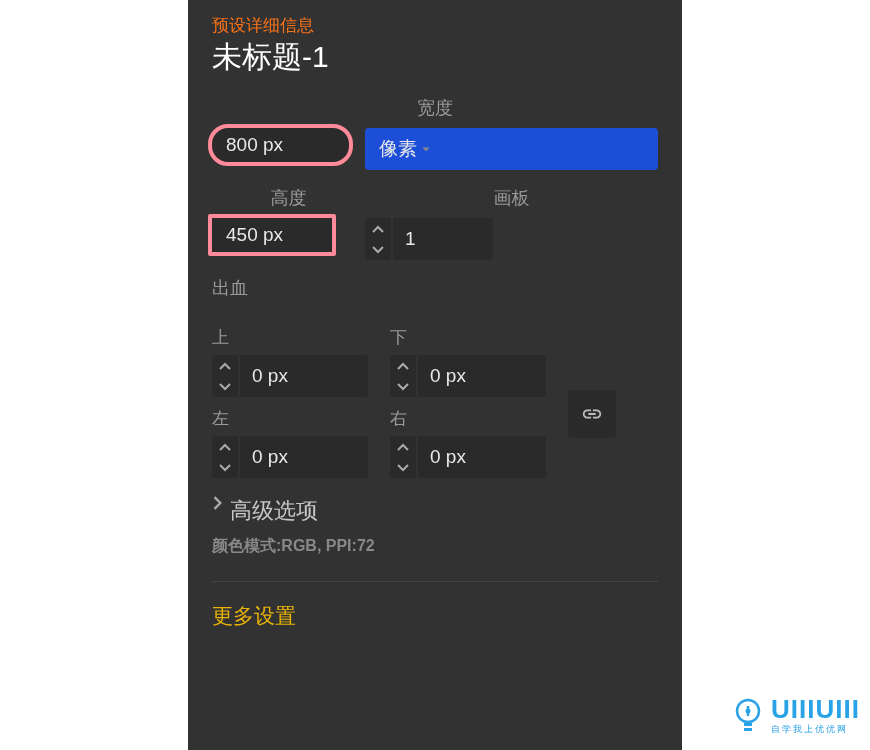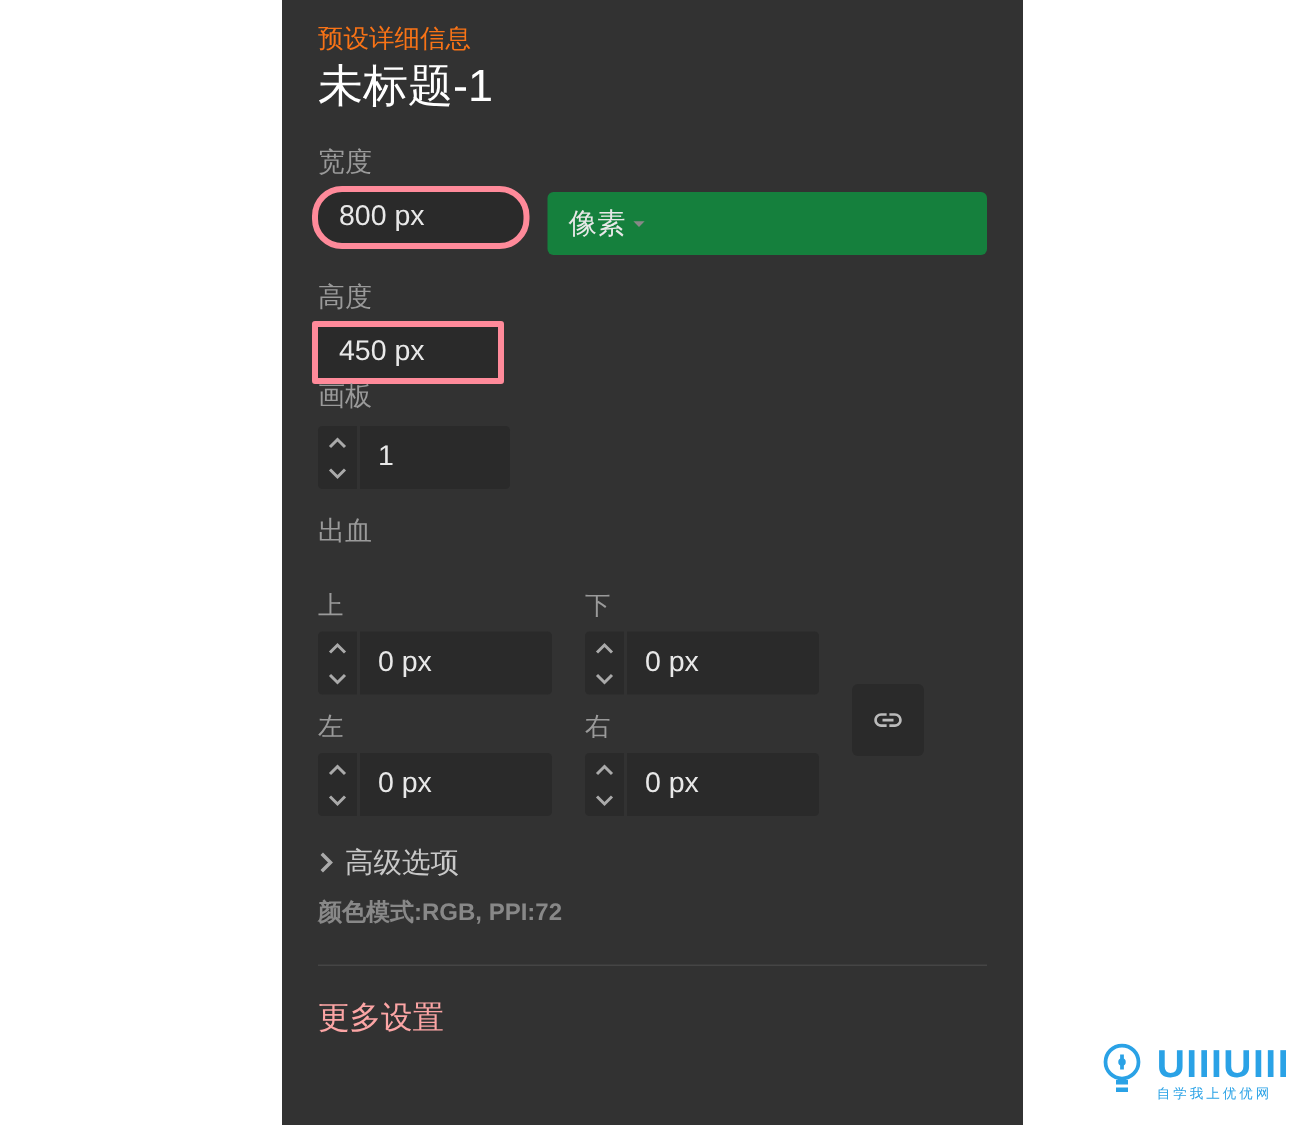--- a/index.html
+++ b/index.html
@@ -32,20 +32,21 @@
       font-size: 30px;
       color: #ffffff;
       margin-top: 0;
       margin-bottom: 18px;
       font-weight: 300;
     }
     .label {
       font-size: 18px;
       color: #9a9a9a;
       margin-bottom: 8px;
+      text-align: center;
     }
     .row {
       display: flex;
       gap: 10px;
       align-items: flex-start;
     }
     .input-box {
       background: #2a2a2a;
       border: none;
       height: 42px;
@@ -62,40 +63,39 @@
     }
     .width-group {
       margin-bottom: 16px;
     }
     .width-input {
       width: 145px;
       border-radius: 20px;
     }
     .unit-select {
       flex: 1;
-      background: #15803d;
+      background: #1d4ed8;
       height: 42px;
       display: flex;
       align-items: center;
       padding: 0 14px;
       border-radius: 4px;
       font-size: 19px;
       color: #e8e8e8;
       margin-left: 6px;
     }
     .chevron-down {
       width: 18px;
       height: 18px;
       fill: #888;
     }
     .triple-col {
       display: flex;
       gap: 0;
       margin-bottom: 16px;
-      flex-direction: column;
     }
     .col-height { width: 153px; }
     .col-orient { width: 157px; padding-left: 8px;}
     .col-artboard { flex: 1; padding-left: 0; }
     .height-input {
       width: 128px;
     }
     .orient-row {
       display: flex;
       gap: 10px;
@@ -187,23 +187,22 @@
       align-self: center;
       margin-top: 24px;
     }
     .link-icon {
       width: 22px;
       height: 22px;
       fill: #bbb;
     }
     .adv-options {
       display: flex;
-      align-items: center;
       gap: 6px;
-      font-size: 19px;
+      font-size: 22px;
       color: #c8c8c8;
       margin-top: 18px;
       margin-bottom: 10px;
     }
     .chevron-right {
       width: 12px;
       height: 14px;
       fill: #aaa;
     }
     .color-mode {
@@ -211,27 +210,28 @@
       color: #888;
       font-weight: bold;
     }
     .divider {
       height: 1px;
       background: #454545;
       margin: 24px 0 20px 0;
     }
     .more-settings {
       font-size: 21px;
-      color: #fca5a5;
+      color: #eab308;
     }
     .watermark {
       position: absolute;
       right: 10px;
       bottom: 14px;
       display: flex;
+      align-items: center;
       gap: 8px;
     }
     .wm-bulb {
       width: 30px;
       height: 36px;
     }
     .wm-text {
       font-size: 26px;
       font-weight: 700;
       color: #2aa2e6;

